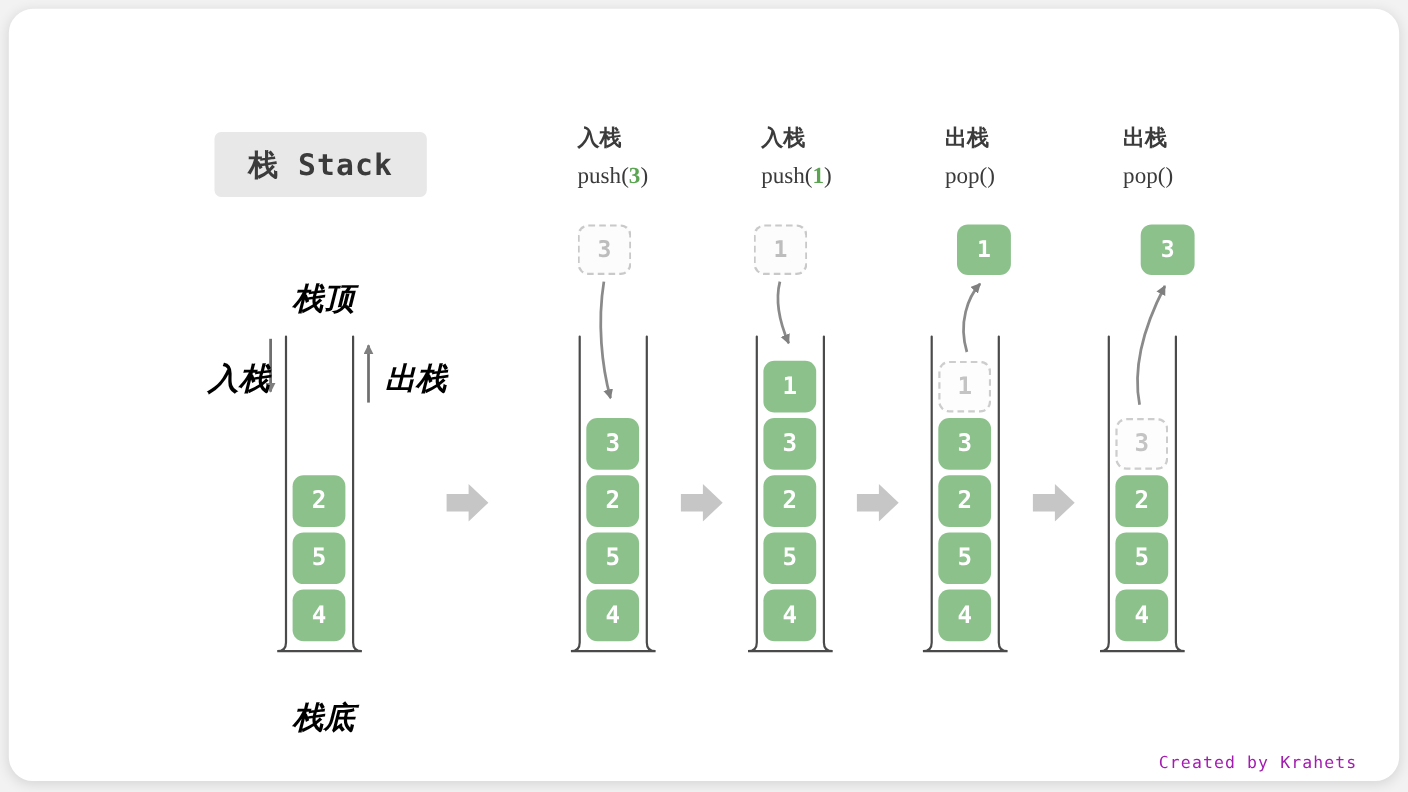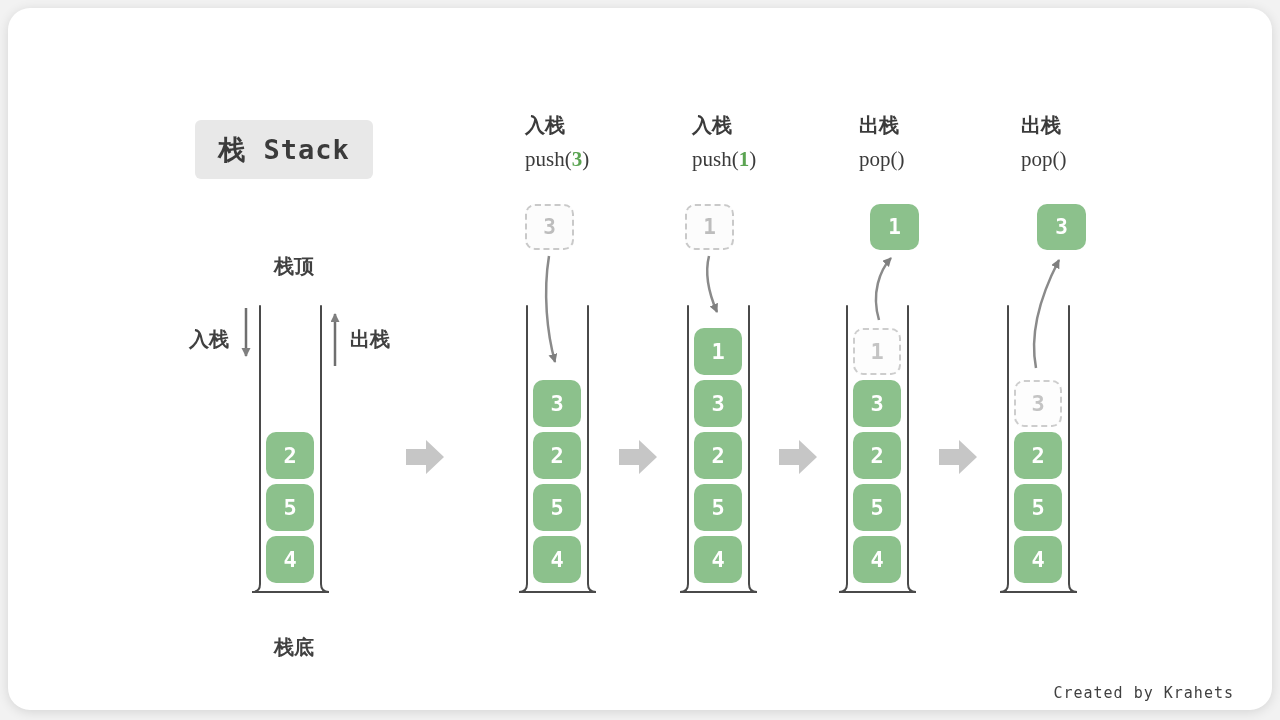--- a/index.html
+++ b/index.html
@@ -13,21 +13,21 @@
   .card {
     position: absolute;
     left: 8px; top: 8px; right: 8px; bottom: 10px;
     background: #ffffff;
     border-radius: 22px;
     box-shadow: 0 2px 12px rgba(0,0,0,0.12);
   }
   .abs { position: absolute; }
 
   .title-badge {
-    left: 187px; top: 112px; width: 178px; height: 59px;
+    left: 187px; top: 112px; width: 193px; height: 59px;
     background: #e8e8e8;
     border-radius: 6px;
     display: flex; align-items: center; justify-content: center;
     font-size: 27px; font-weight: 700; color: #3b3b3b;
     font-family: "DejaVu Sans Mono", "DejaVu Sans", monospace;
     letter-spacing: 1px;
   }
 
   .op-header { top: 104px; }
   .op-cn { font-size: 20px; font-weight: 700; color: #3b3b3b; margin-bottom: 8px; }
@@ -62,28 +62,28 @@
     font-family: "DejaVu Sans Mono", monospace;
     font-size: 22px; font-weight: 700; color: #ffffff;
   }
   .cell.ghost {
     background: #fdfdfd;
     border: 2px dashed #cdcdcd;
     color: #c4c4c4;
   }
 
   .cn-label {
-    font-size: 20px; font-weight: 700; color: #404040;
+    font-size: 28px; font-weight: 700; color: #000000; font-style: italic;
   }
   .center60 { width: 60px; text-align: center; }
 
   .footer {
     top: 676px; right: 38px;
     font-family: "DejaVu Sans Mono", "Liberation Mono", monospace;
-    font-size: 15px; color: #404040; letter-spacing: 1px;
+    font-size: 15px; color: #a21caf; letter-spacing: 1px;
   }
 
   svg.overlay {
     position: absolute; left: 0; top: 0;
     width: 1280px; height: 720px;
     pointer-events: none;
   }
 </style>
 </head>
 <body>

